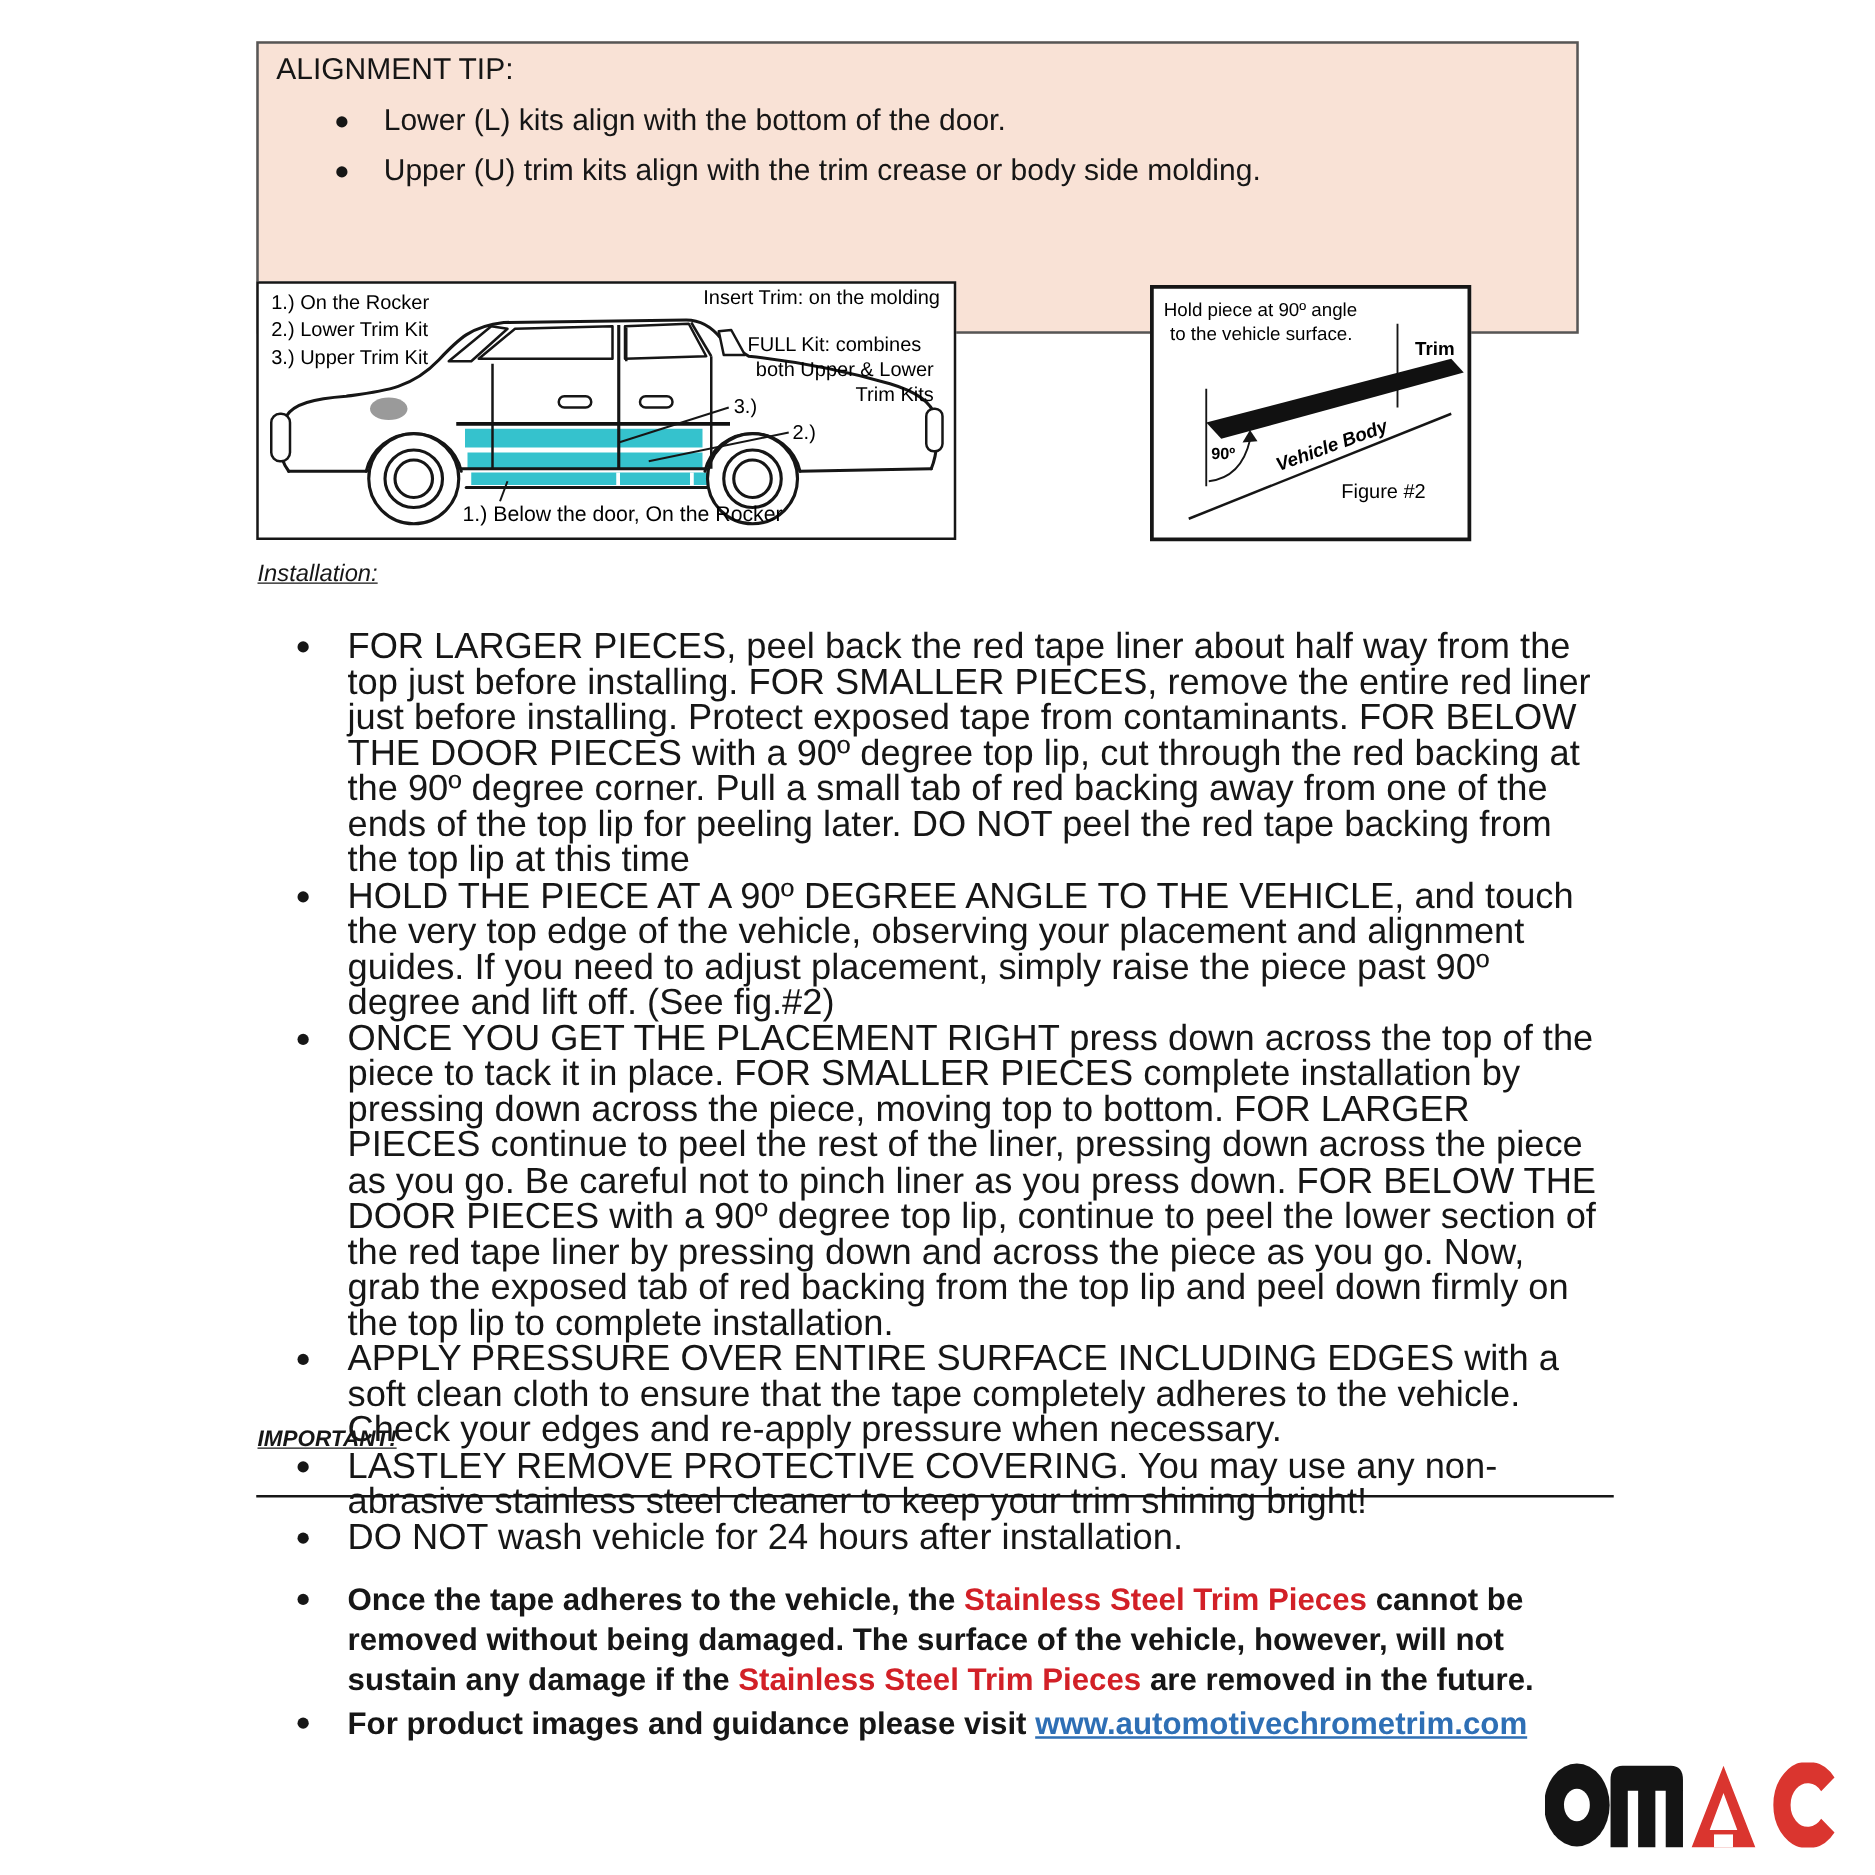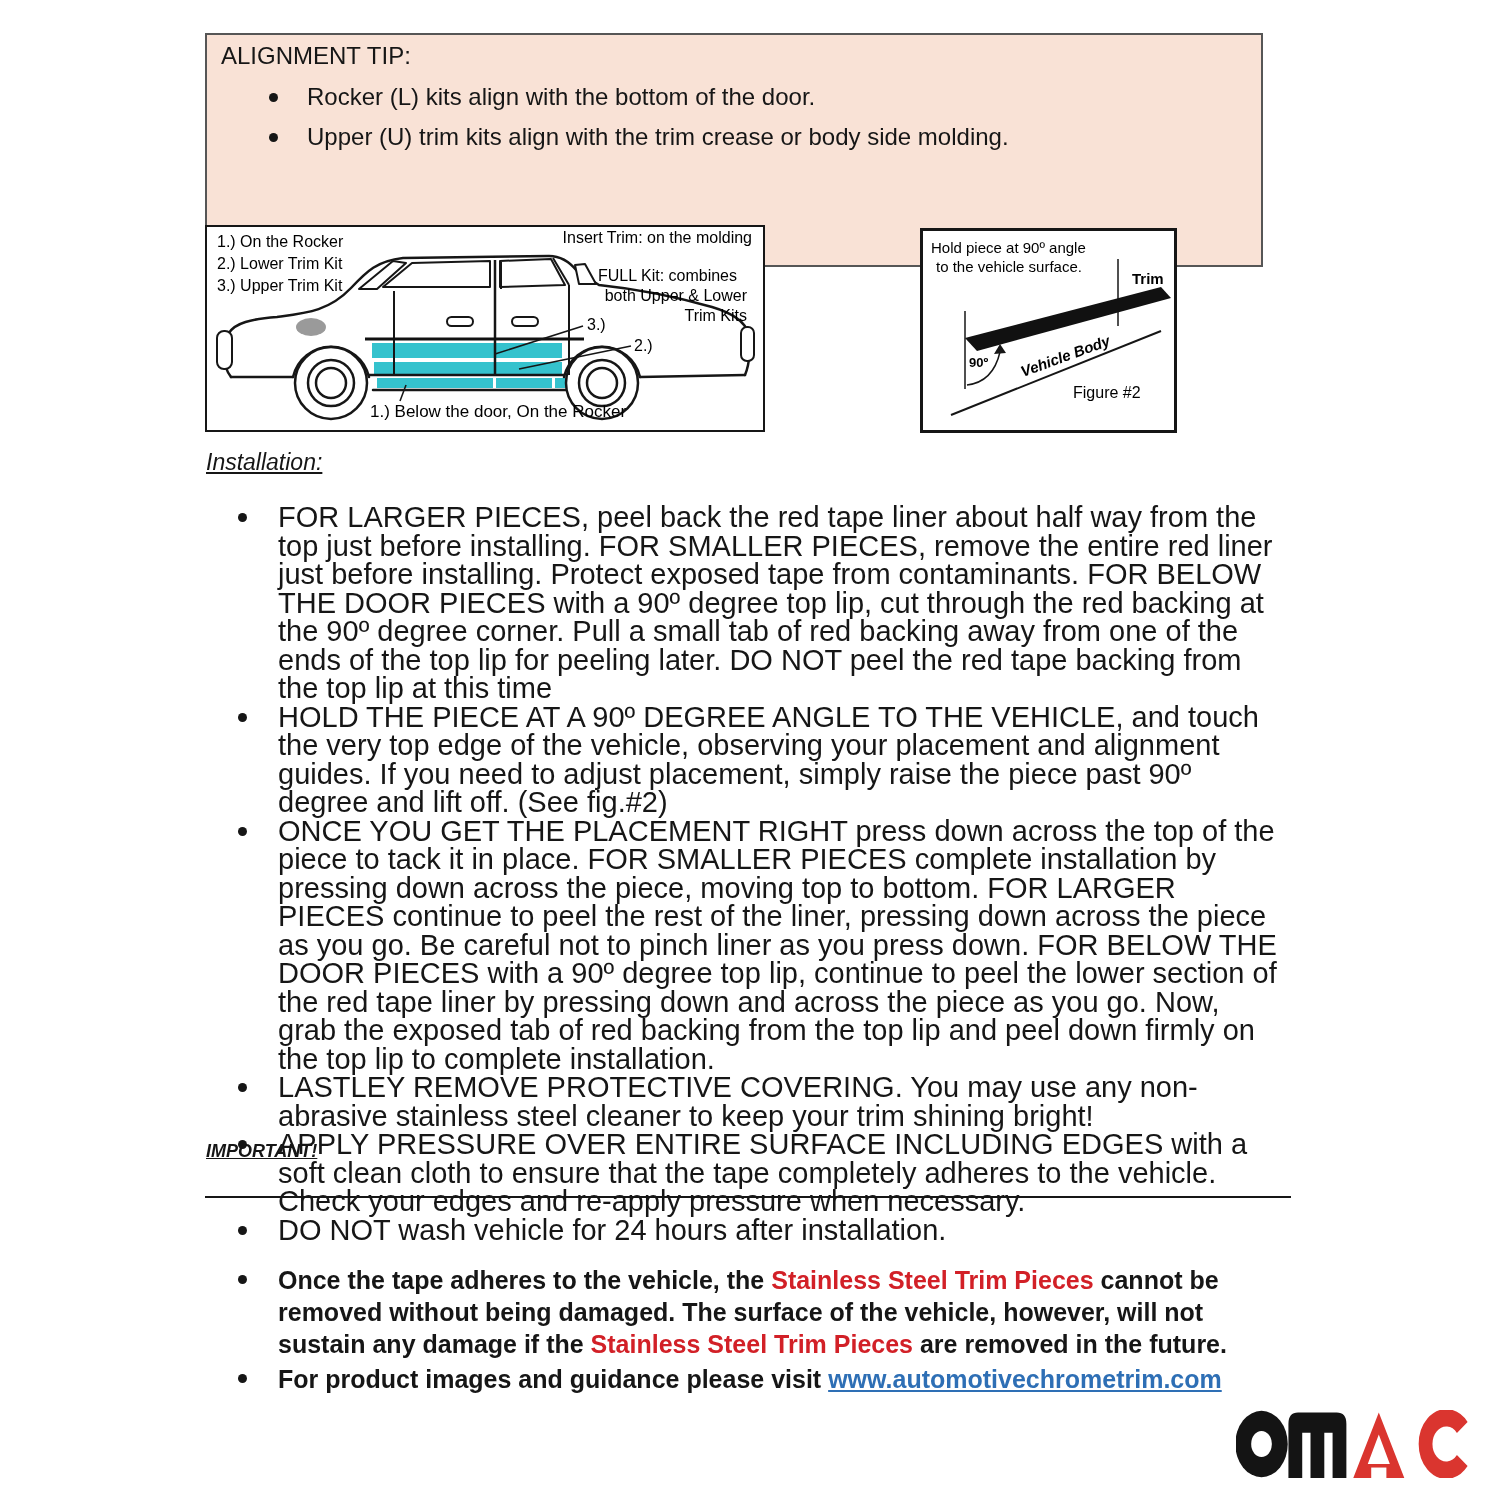--- a/index.html
+++ b/index.html
@@ -17,21 +17,21 @@
   .tipbox li::before{content:"";position:absolute;left:48px;top:10px;width:9px;height:9px;
              border-radius:50%;background:#161616;}
 
   
   .carbox{position:absolute;left:205px;top:225px;width:560px;height:207px;
           border:2px solid #161616;box-sizing:border-box;background:#fff;}
   .figbox{position:absolute;left:920px;top:228px;width:257px;height:205px;
           border:3px solid #161616;box-sizing:border-box;background:#fff;}
 
   
-  .inst-head{position:absolute;left:206px;top:449px;font-size:23px;font-style:italic;
+  .inst-head{position:absolute;left:206px;top:449px;font-size:19px;font-style:italic;
              text-decoration:underline;}
   .inst-list{position:absolute;left:237px;top:503px;width:1048px;list-style:none;margin:0;padding:0;}
   .inst-list li{position:relative;padding-left:41px;font-size:29px;line-height:28.5px;}
   .inst-list li::before{content:"";position:absolute;left:1px;top:10px;width:9px;height:9px;
              border-radius:50%;background:#161616;}
 
   
   .rule{position:absolute;left:205px;top:1196px;width:1086px;height:2px;background:#161616;}
   .imp-head{position:absolute;left:206px;top:1141px;font-size:18px;font-style:italic;
             font-weight:bold;text-decoration:underline;}
@@ -47,21 +47,21 @@
   .logo{position:absolute;left:1236px;top:1410px;width:238px;height:68px;}
 </style>
 </head>
 <body>
 
 <div class="page">
 
   <div class="tipbox">
     <p class="tiptitle">ALIGNMENT TIP:</p>
     <ul>
-      <li>Rocker (L) kits align with the bottom of the door.</li>
+      <li>Lower (L) kits align with the bottom of the door.</li>
       <li>Upper (U) trim kits align with the trim crease or body side molding.</li>
     </ul>
   </div>
 
   <div class="carbox">
     <svg viewBox="0 0 556 203" width="556" height="203">
 
       <rect x="165" y="116" width="190" height="15" fill="#35c2cd"></rect>
       <rect x="167" y="135" width="188" height="13" fill="#35c2cd"></rect>
       <rect x="170" y="151" width="192" height="10" fill="#35c2cd"></rect>
@@ -147,22 +147,22 @@
       <text x="100" y="146" font-size="15" font-style="italic" font-weight="bold" transform="rotate(-20 100 146)">Vehicle Body</text>
       <text x="150" y="167" font-size="16">Figure #2</text>
     </svg>
   </div>
 
   <div class="inst-head">Installation:</div>
   <ul class="inst-list">
     <li>FOR LARGER PIECES, peel back the red tape liner about half way from the top just before installing. FOR SMALLER PIECES, remove the entire red liner just before installing. Protect exposed tape from contaminants. FOR BELOW THE DOOR PIECES with a 90º degree top lip, cut through the red backing at the 90º degree corner. Pull a small tab of red backing away from one of the ends of the top lip for peeling later. DO NOT peel the red tape backing from the top lip at this time</li>
     <li>HOLD THE PIECE AT A 90º DEGREE ANGLE TO THE VEHICLE, and touch the very top edge of the vehicle, observing your placement and alignment guides. If you need to adjust placement, simply raise the piece past 90º degree and lift off. (See fig.#2)</li>
     <li>ONCE YOU GET THE PLACEMENT RIGHT press down across the top of the piece to tack it in place.  FOR SMALLER PIECES complete installation by pressing down across the piece, moving top to bottom. FOR LARGER PIECES continue to peel the rest of the liner, pressing down across the piece as you go. Be careful not to pinch liner as you press down. FOR BELOW THE DOOR PIECES with a 90º degree top lip, continue to peel the lower section of the red tape liner by pressing down and across the piece as you go. Now, grab the exposed tab of red backing from the top lip and peel down firmly on the top lip to complete installation.</li>
+    <li>APPLY PRESSURE OVER ENTIRE SURFACE INCLUDING EDGES with a soft clean cloth to ensure that the tape completely adheres to the vehicle. Check your edges and re-apply pressure when necessary.</li>
     <li>LASTLEY REMOVE PROTECTIVE COVERING. You may use any non-abrasive stainless steel cleaner to keep your trim shining bright!</li>
-    <li>APPLY PRESSURE OVER ENTIRE SURFACE INCLUDING EDGES with a soft clean cloth to ensure that the tape completely adheres to the vehicle. Check your edges and re-apply pressure when necessary.</li>
     <li>DO NOT wash vehicle for 24 hours after installation.</li>
   </ul>
 
   <div class="rule"></div>
   <div class="imp-head">IMPORTANT!</div>
   <ul class="imp-list">
     <li><span>Once the tape adheres to the vehicle, the </span><span class="redtxt">Stainless Steel Trim Pieces</span><span> cannot be removed without being damaged. The surface of the vehicle, however, will not sustain any damage if the </span><span class="redtxt">Stainless Steel Trim Pieces</span><span> are removed in the future.</span></li>
     <li><span>For product images and guidance please visit </span><span class="linktxt">www.automotivechrometrim.com</span></li>
   </ul>
 

